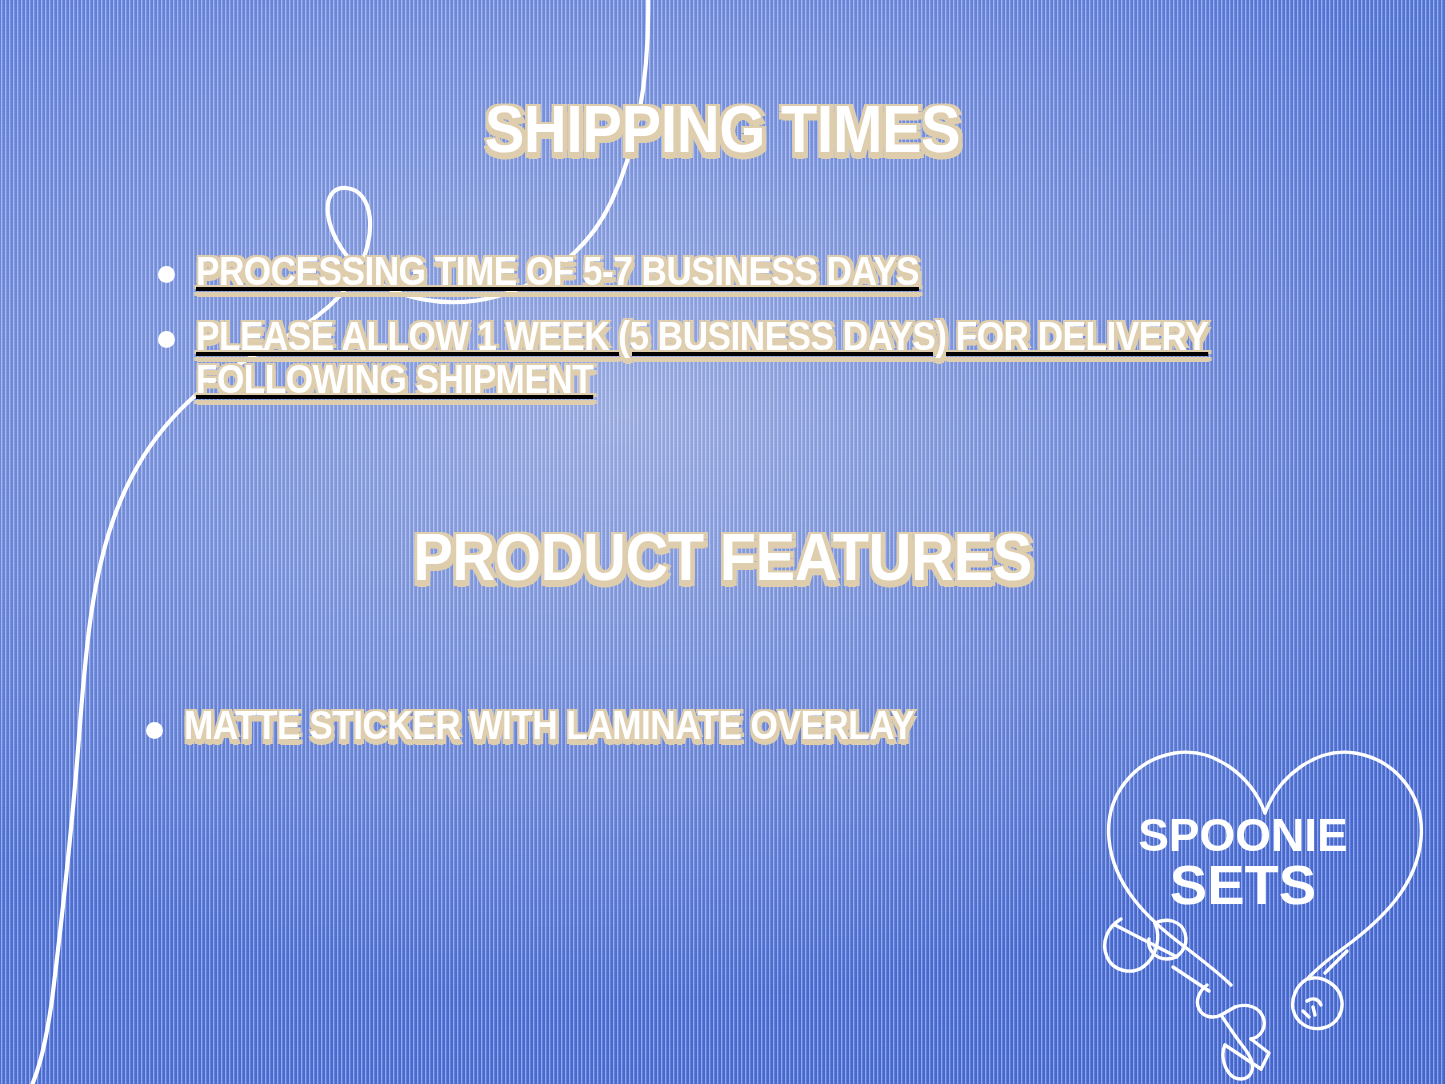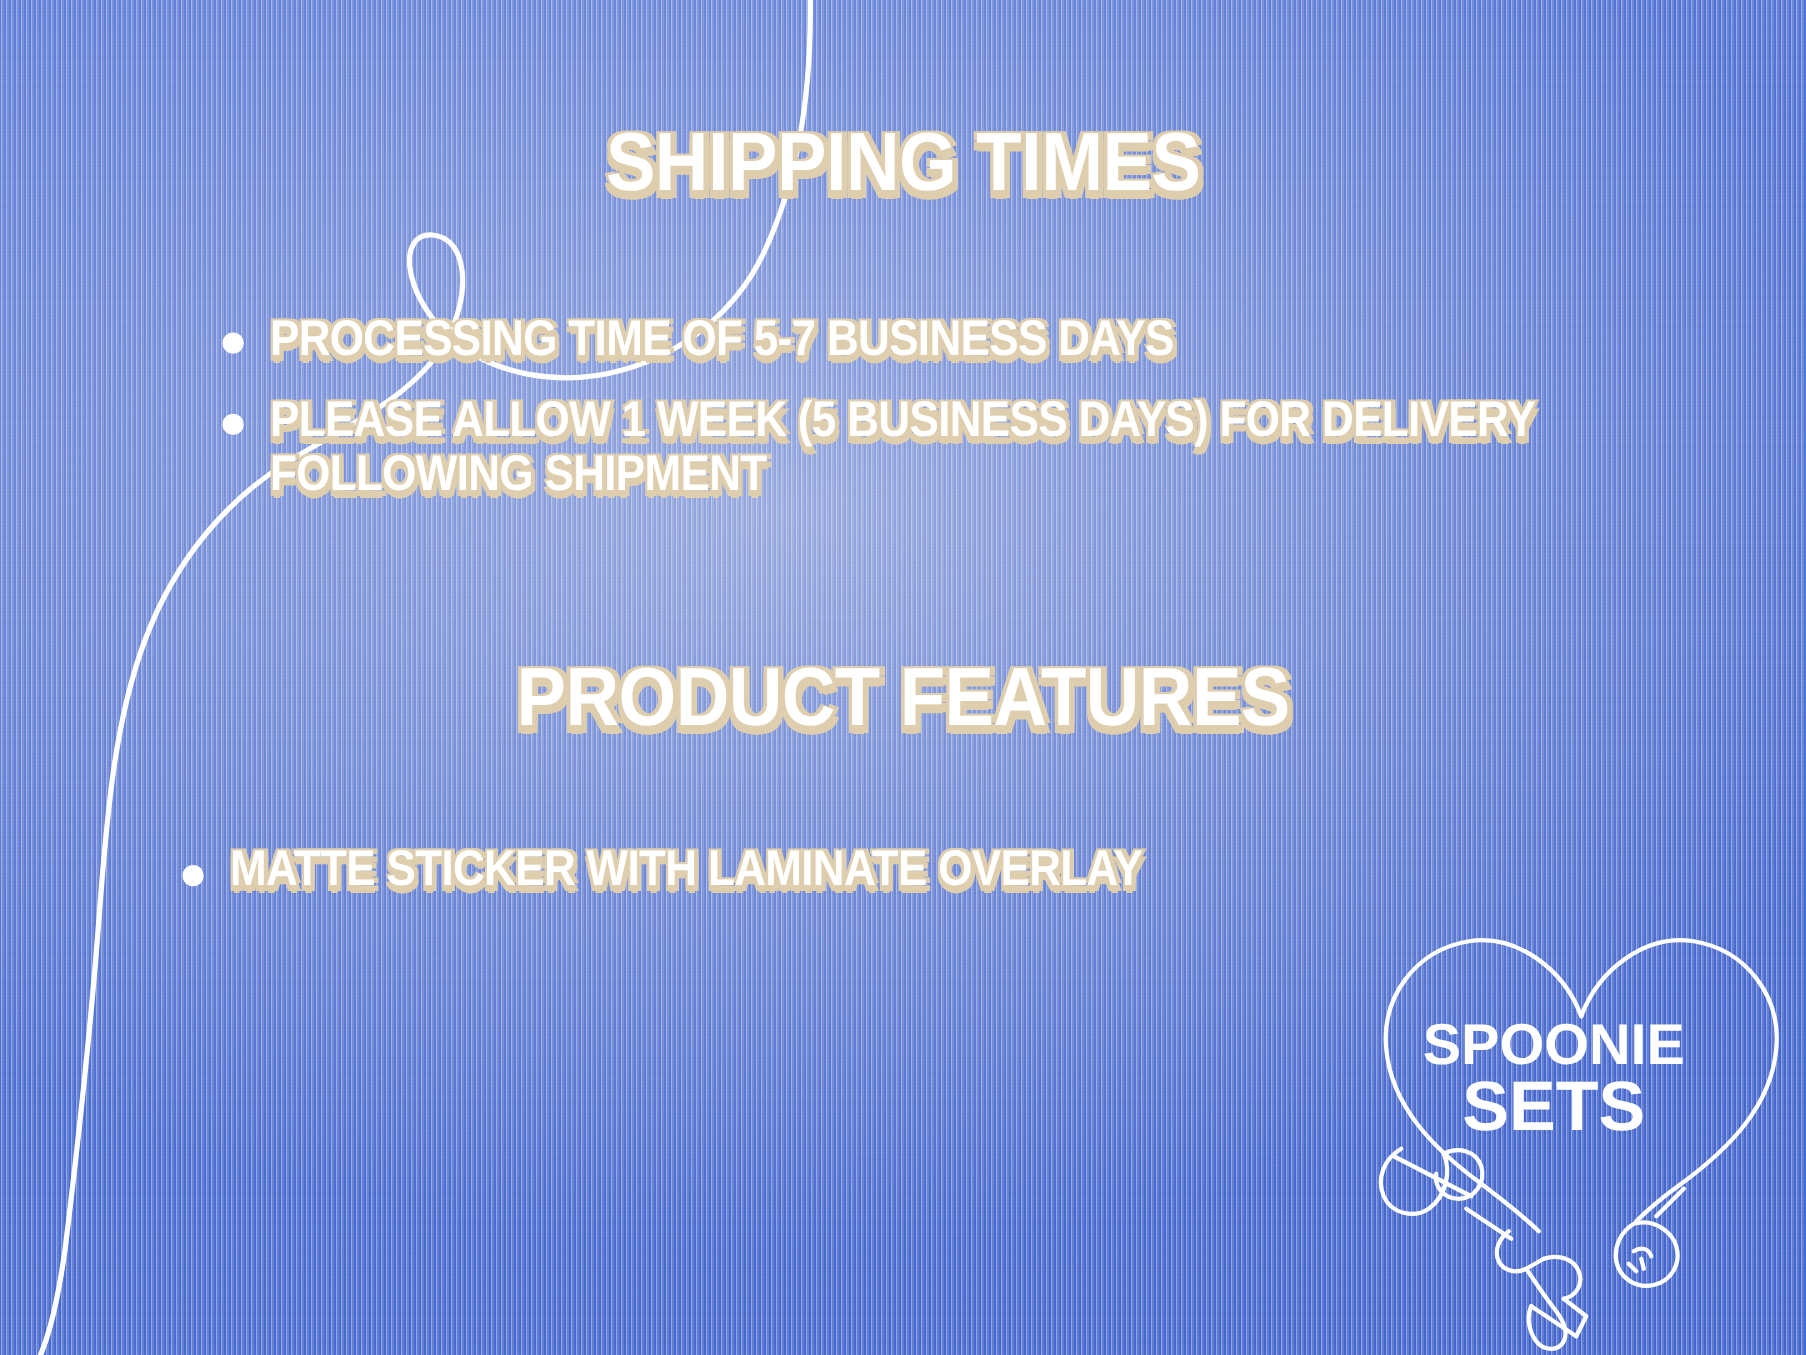--- a/index.html
+++ b/index.html
@@ -140,25 +140,26 @@
     text-shadow:
        4px 5px 0 #dfcead,
       -2px 5px 0 #dfcead,
        4px -2px 0 #dfcead,
       -2px -2px 0 #dfcead,
        1px 6px 0 #dfcead;
   }
 
   #shipping-bullets {
     top: 250px;
-    left: 164px;
+    left: 144px;
     width: 1280px;
+    text-decoration: underline;
   }
   #features-bullets {
-    top: 674px;
+    top: 704px;
     left: 132px;
     width: 1310px;
   }
   #features-bullets .bullet-item { margin-bottom: 34px; }
   #features-bullets .bullet-dot { top: 18px; }
 
   
   #logo {
     position: absolute;
     left: 1085px;

